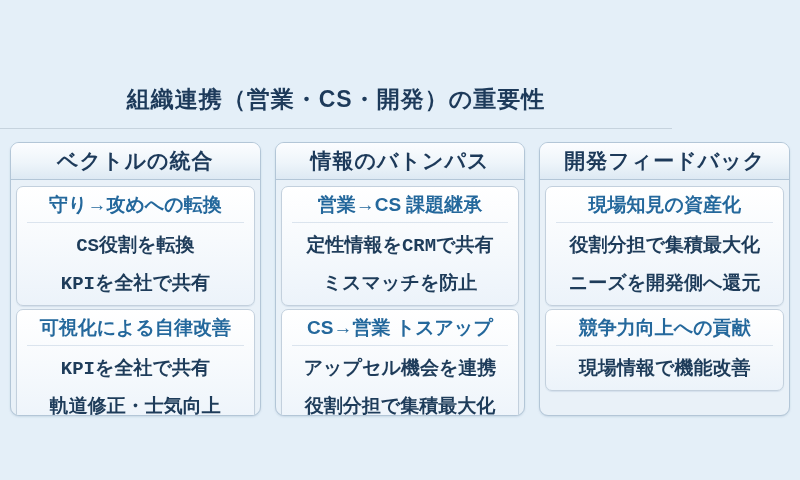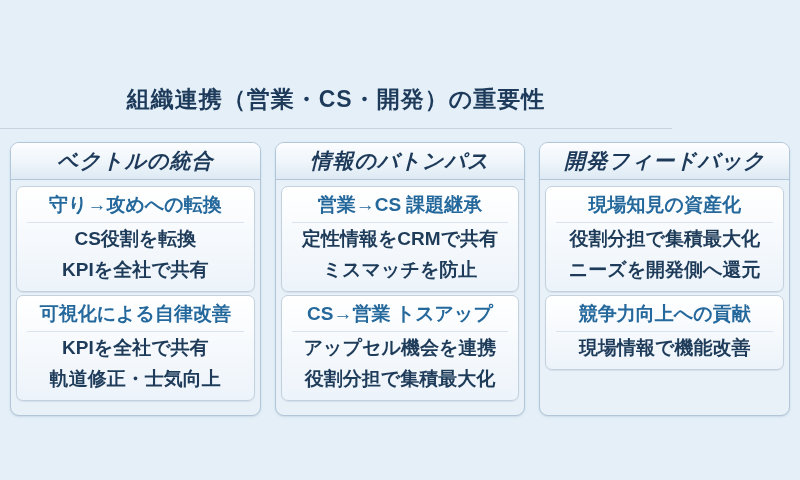--- a/index.html
+++ b/index.html
@@ -49,21 +49,20 @@
     flex: 0 0 auto;
     display: flex;
     align-items: center;
     justify-content: center;
     background: linear-gradient(to bottom, #fcfdff 0%, #eef5fa 55%, #dde9f3 100%);
     border-bottom: 1.5px solid #b3c6d7;
     font-size: 21px;
     font-weight: bold;
     color: #1d3a5a;
     letter-spacing: 1px;
-    font-style: italic;
   }
   .panel-body {
     flex: 1 1 auto;
     padding: 6px 5px 8px 5px;
     display: flex;
     flex-direction: column;
     gap: 3px;
   }
   .card {
     border: 1.5px solid #c3d0dd;
@@ -80,21 +79,22 @@
     line-height: 30px;
     margin: 0 8px;
     border-bottom: 1px solid #dbe4ee;
     padding-bottom: 2px;
   }
   .card-line {
     font-size: 19px;
     font-weight: bold;
     color: #1e3c5a;
     line-height: 30px;
-    margin-top: 1px;
+    margin-top: 8px;
+    font-family: Liberation Mono, monospace;
   }
 </style>
 </head>
 <body>
 
 <div class="title-area">
   <div class="slide-title">組織連携（営業・CS・開発）の重要性</div>
 </div>
 
 <div class="columns">

